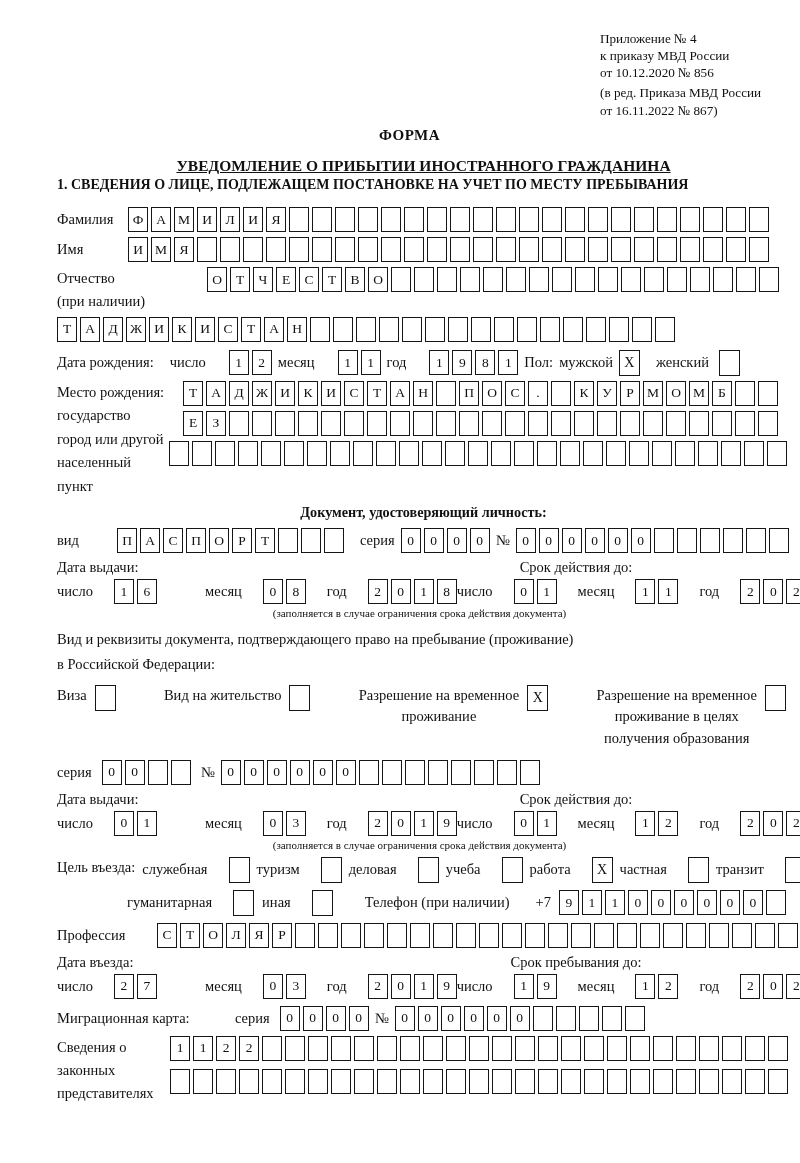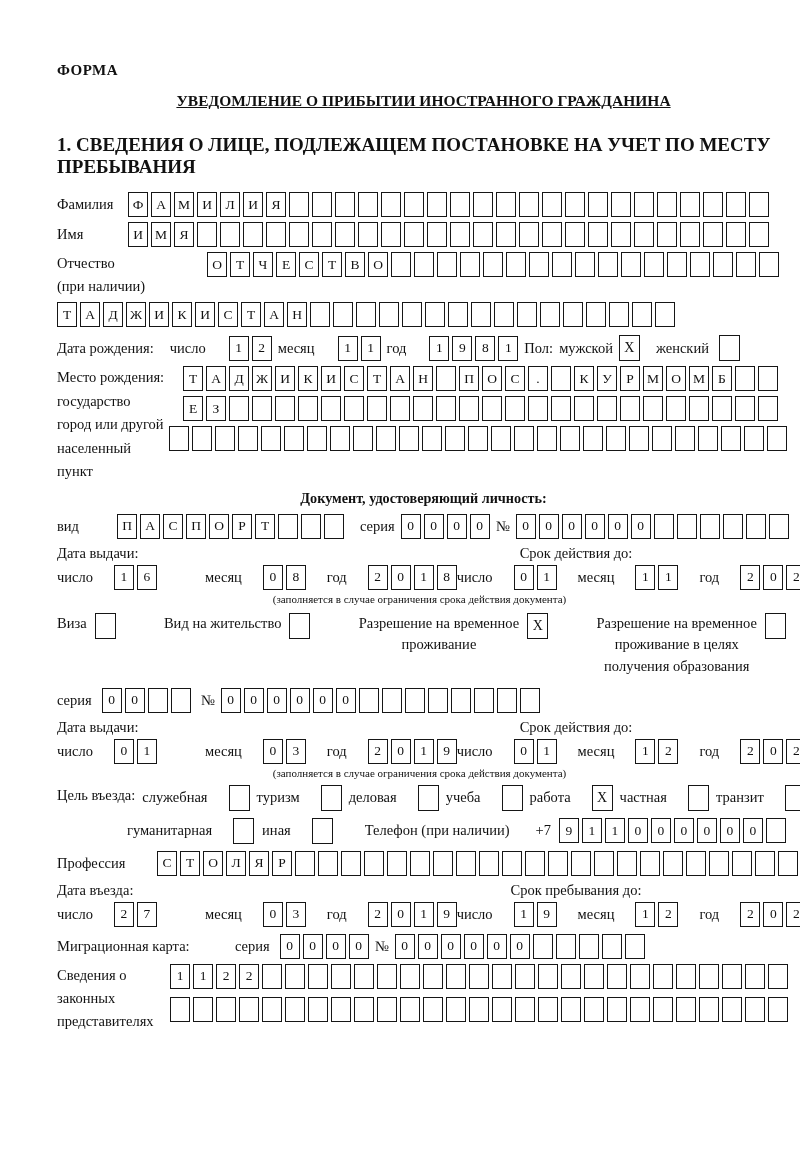--- a/index.html
+++ b/index.html
@@ -6,26 +6,26 @@
   html,body { margin:0; padding:0; }
   body {
     width:800px; height:1163px; background:#ffffff; color:#111;
     font-family:"Liberation Serif","DejaVu Serif",serif;
     font-size:14.5px; overflow:hidden;
   }
   .page { padding:30px 10px 0 57px; }
 
   .annex { width:178px; margin-left:auto; margin-right:12px; font-size:13.2px; line-height:1.3; }
   .annex .note { margin-top:3px; }
-  .forma { text-align:left; padding-right:28px; font-weight:bold; font-size:15px; margin-top:32px; letter-spacing:.5px; }
+  .forma { text-align:center; padding-right:28px; font-weight:bold; font-size:15px; margin-top:8px; letter-spacing:.5px; }
 
   .title { text-align:center; font-weight:bold; font-size:15.5px; line-height:1.5; margin-top:10px;text-decoration:underline; }
   .blank-line { display:inline-block; width:70px; border-bottom:2px solid #333; margin-left:10px; }
 
-  .section { font-weight:bold; font-size:19px; margin-top:22px; margin-bottom:14px; }
+  .section { font-weight:bold; font-size:14px; margin-bottom:14px; }
 
   .row { display:flex; align-items:center; margin-bottom:5px; }
   .row.top { align-items:flex-start; }
   .lbl { flex:none; line-height:1.45; }
   .lbl2 { line-height:1.55; }
   .cells { display:flex; gap:3px; flex:none; }
   .cell {
     width:20px; height:25px; border:1.8px solid #161616; background:#fff;
     display:inline-flex; align-items:center; justify-content:center;
     font-size:13.5px; flex:none;
@@ -64,20 +64,27 @@
 
   .rep-block { display:flex; align-items:flex-start; margin-top:4px; }
   .rep-labels { width:113px; flex:none; line-height:1.6; }
   .rep-rows { display:flex; flex-direction:column; gap:8px; }
 </style>
 </head>
 <body>
 
 <div class="page">
 
+  <div class="annex">
+    <div>Приложение № 4</div>
+    <div>к приказу МВД России</div>
+    <div>от 10.12.2020 № 856</div>
+    <div class="note">(в ред. Приказа МВД России</div>
+    <div>от 16.11.2022 № 867)</div>
+  </div>
 
   <div class="forma">ФОРМА</div>
 
   <div class="title">
     <div>УВЕДОМЛЕНИЕ О ПРИБЫТИИ ИНОСТРАННОГО ГРАЖДАНИНА</div>
   </div>
 
   <div class="section">1. СВЕДЕНИЯ О ЛИЦЕ, ПОДЛЕЖАЩЕМ ПОСТАНОВКЕ НА УЧЕТ ПО МЕСТУ ПРЕБЫВАНИЯ</div>
 
   <div class="row">
@@ -434,20 +441,24 @@
       <span class="cells">
           <span class="cell">2</span>
           <span class="cell">0</span>
           <span class="cell">2</span>
           <span class="cell">5</span>
         </span>
     </span>
   </div>
   <div class="small-note">(заполняется в случае ограничения срока действия документа)</div>
 
+  <div class="intro">
+    <div>Вид и реквизиты документа, подтверждающего право на пребывание (проживание)</div>
+    <div>в Российской Федерации:</div>
+  </div>
 
   <div class="visa-row">
     <span class="visa-item">
       <span class="visa-text">Виза</span>
       <span class="cb"></span>
     </span>
     <span class="visa-item">
       <span class="visa-text">Вид на жительство</span>
       <span class="cb"></span>
     </span>

